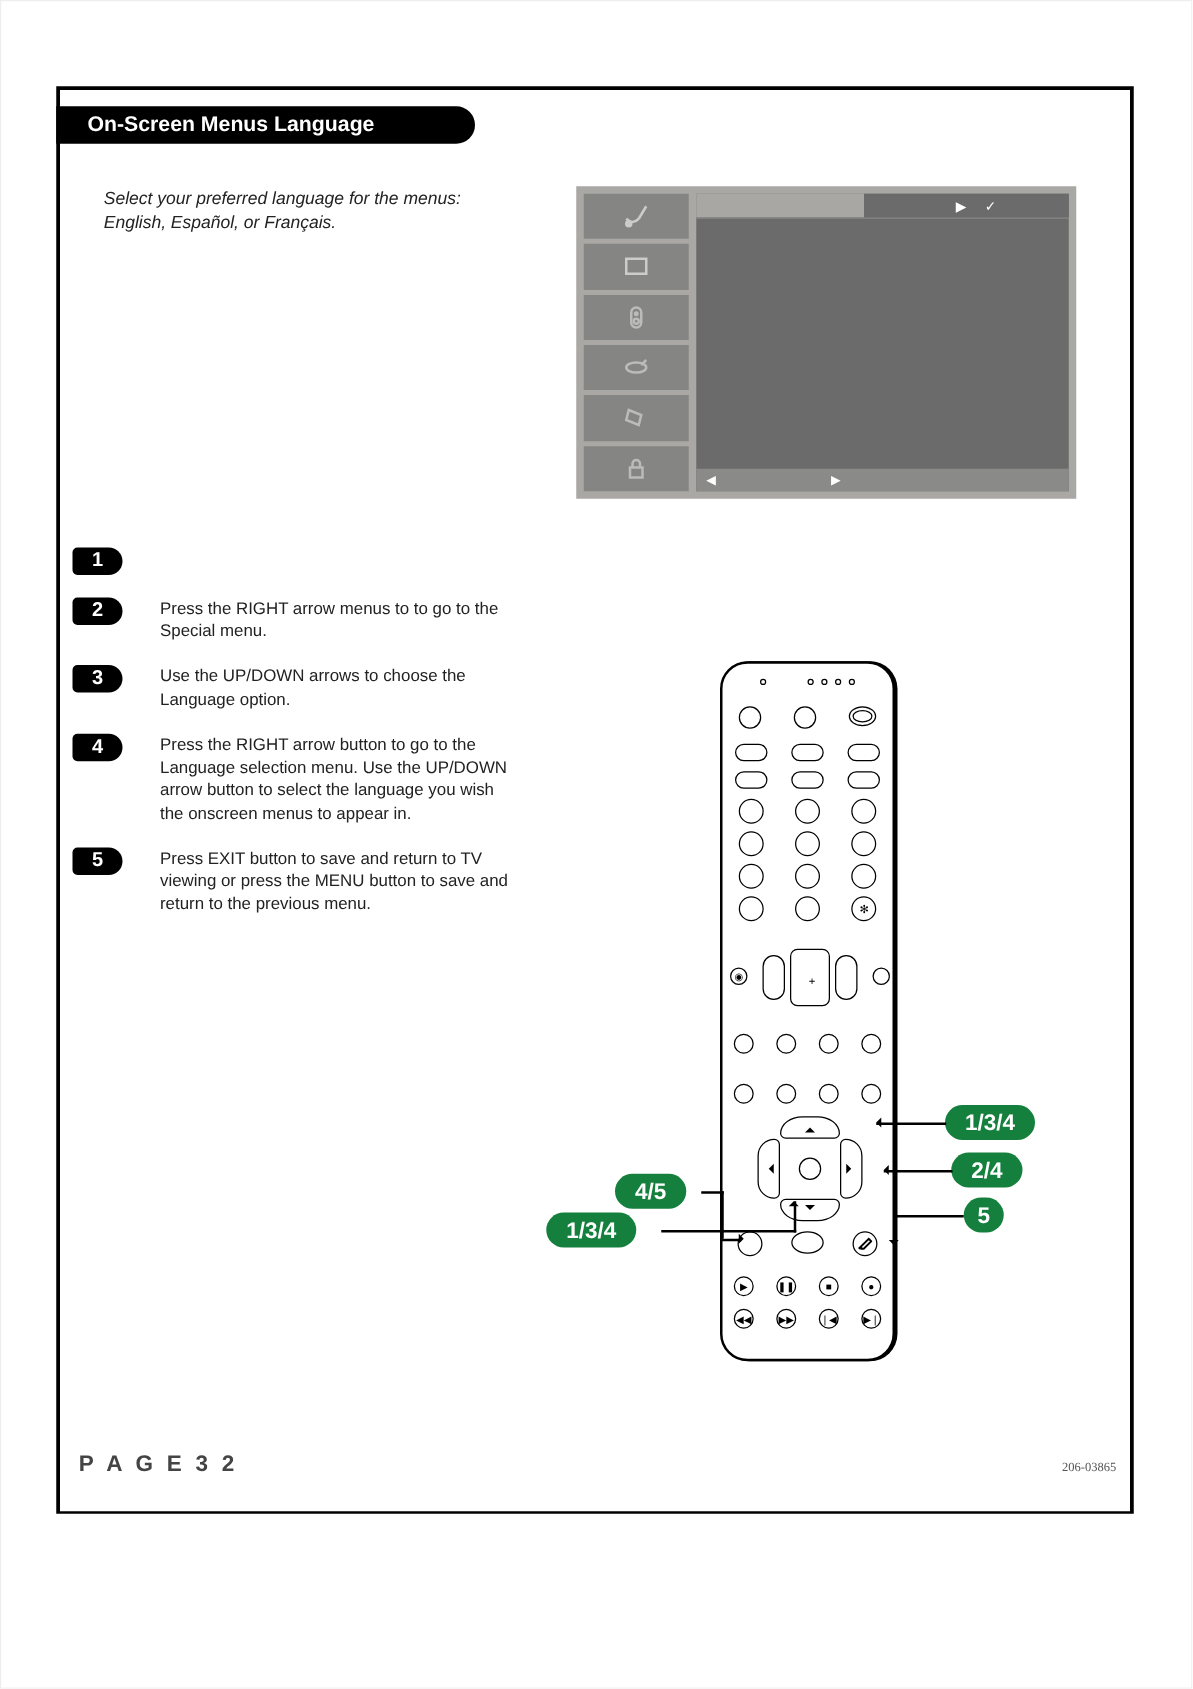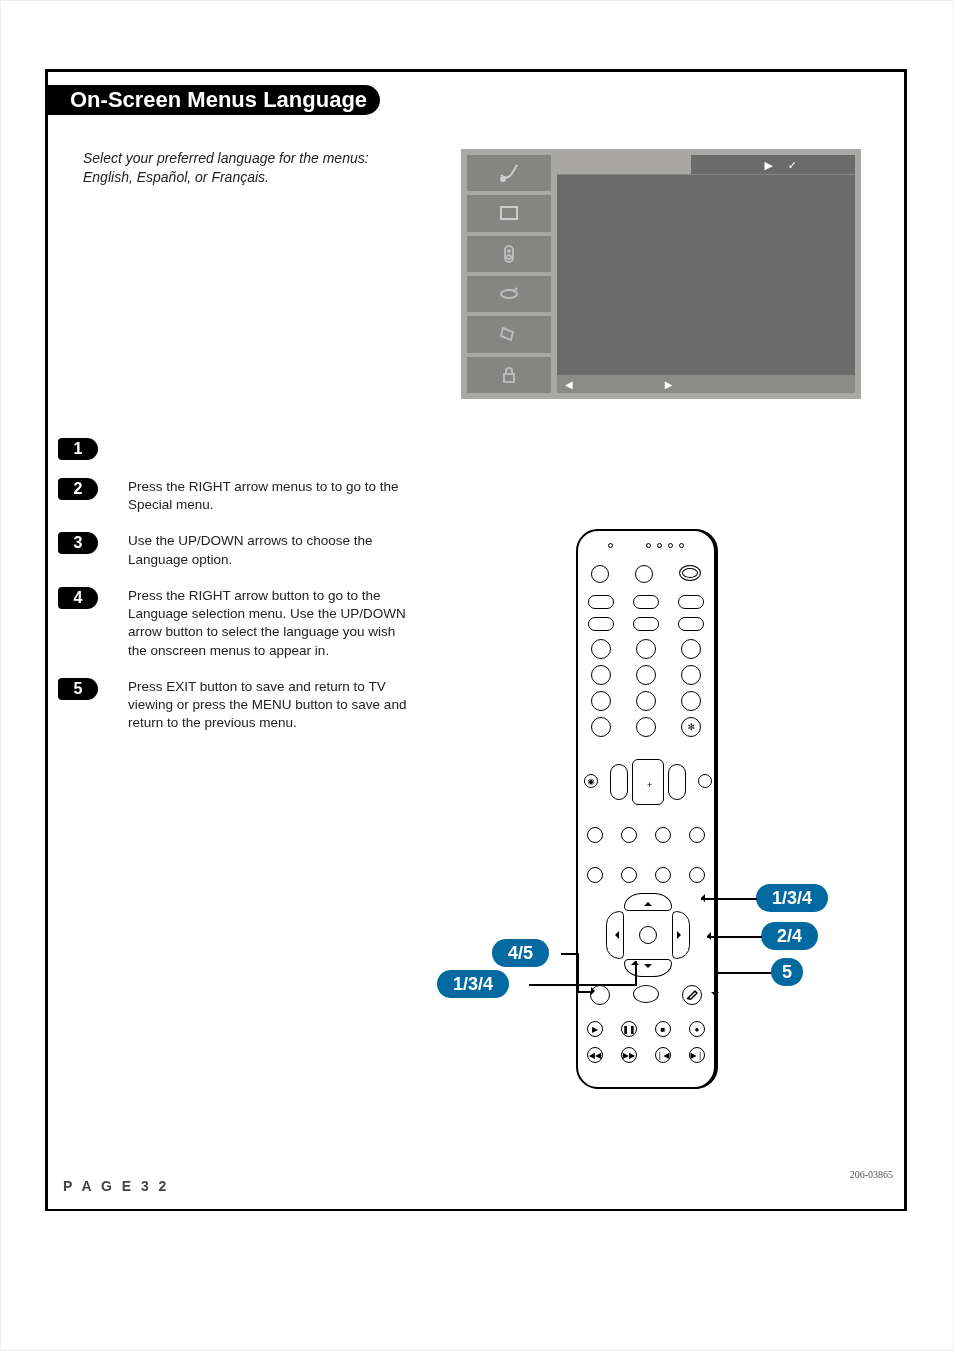--- a/index.html
+++ b/index.html
@@ -30,21 +30,21 @@
   .title-bar {
     position: absolute;
     top: 84px;
     left: 44px;
     width: 335px;
     height: 30px;
     background: #000;
     border-radius: 0 16px 16px 0;
     color: #fff;
     font-weight: 700;
-    font-size: 22px;
+    font-size: 17px;
     line-height: 30px;
     padding-left: 25px;
     font-family: "Trebuchet MS", Verdana, sans-serif;
   }
   .intro {
     position: absolute;
     top: 148px;
     left: 82px;
     width: 320px;
     font-style: italic;
@@ -246,21 +246,21 @@
   .remote .r-under .rbtn { width:20px;height:20px; }
   .remote .r-under .oval { width:26px; height:16px; border-radius:50%; }
   
   .remote .r-tr1 { top:490px; }
   .remote .r-tr2 { top:516px; }
   .remote .r-tr1 .rbtn,
   .remote .r-tr2 .rbtn { width:16px;height:16px; font-size:8px; display:flex;align-items:center;justify-content:center;}
   
   .callout {
     position: absolute;
-    background: #0369a1;
+    background: #15803d;
     color: #fff;
     font-family: "Trebuchet MS", Verdana, sans-serif;
     border-radius: 14px;
     font-weight: 700;
     font-size: 18px;
     line-height: 28px;
     height: 28px;
     padding: 0 16px;
     white-space: nowrap;
   }
@@ -268,23 +268,23 @@
     position:absolute;
     background:#000;
   }
   .arrow-tip {
     position:absolute;
     width:0;height:0;
     border:4px solid transparent;
   }
   .page-footer {
     position: absolute;
-    bottom: 156px;
+    bottom: 168px;
     left: 62px;
-    font-size: 14px;
+    font-size: 18px;
     letter-spacing: 3px;
     font-weight: 700;
     color: #444;
   }
   .doc-num {
     position: absolute;
     bottom: 170px;
     right: 60px;
     font-size: 10px;
     color: #555;

